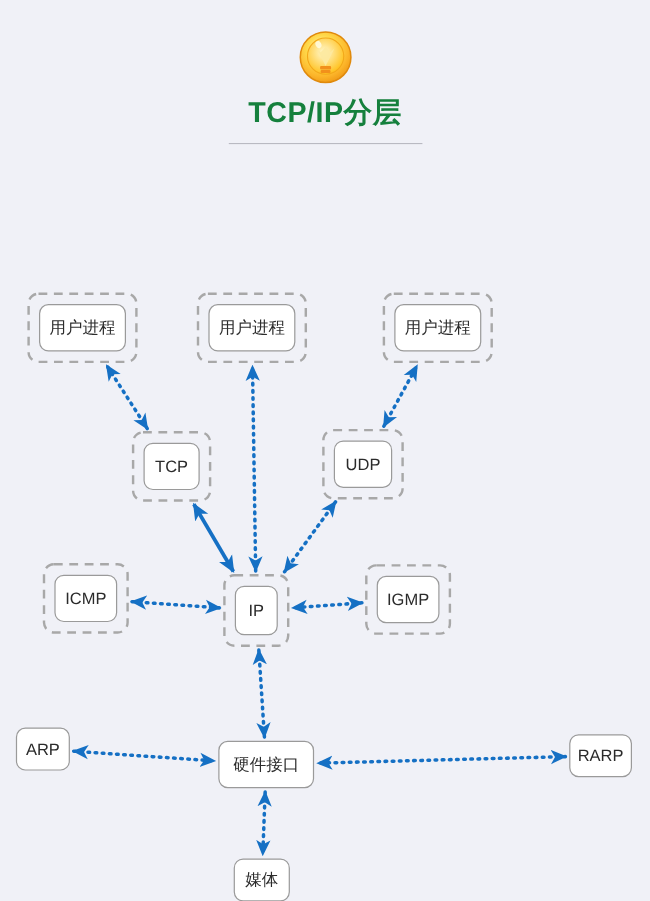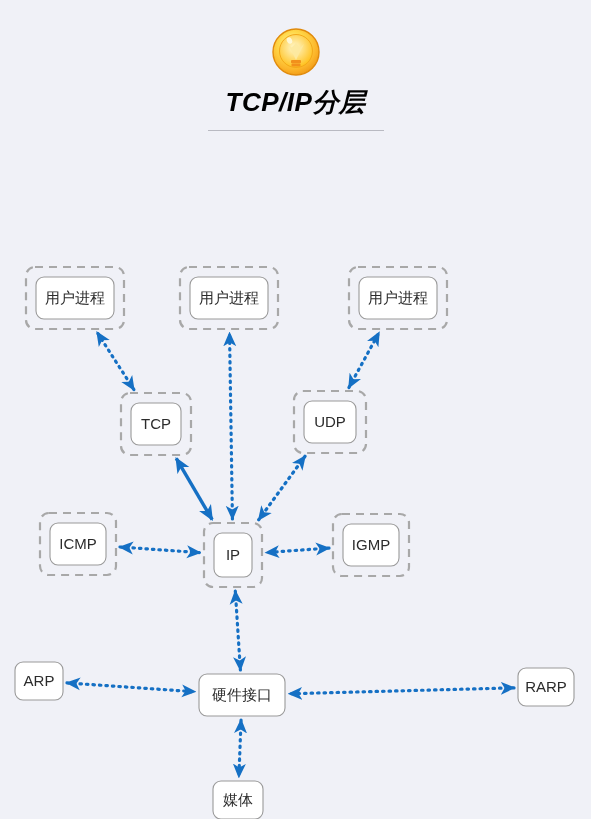--- a/index.html
+++ b/index.html
@@ -33,24 +33,23 @@
     display: block;
     margin: 0 auto;
     width: 50px;
     height: 50px;
     margin-top: 27px;
   }
   .page-title {
     margin: 8px 0 0 0;
     font-size: 26px;
     font-weight: bold;
-    color: #000000;
+    color: #15803d;
     letter-spacing: 0.5px;
     line-height: 34px;
-    font-style: italic;
   }
   .title-divider {
     width: 176px;
     height: 0;
     margin: 11px auto 0 auto;
     border-top: 1px solid #b9bac2;
   }
 
   
   .diagram {

